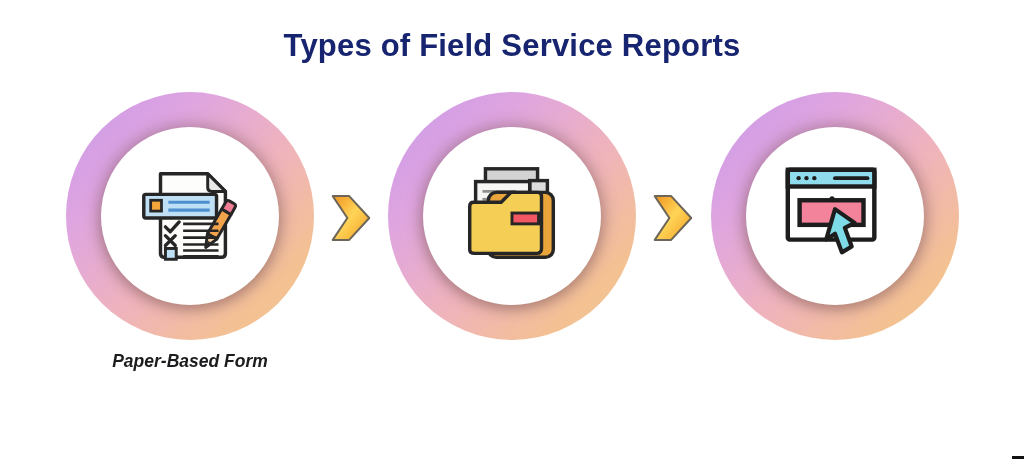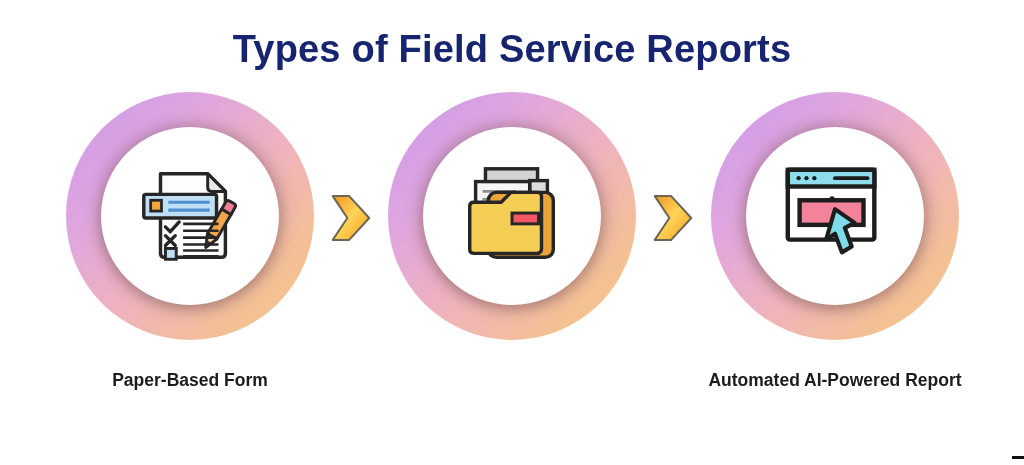--- a/index.html
+++ b/index.html
@@ -2,21 +2,21 @@
 <html><head>
 <meta charset="utf-8">
 <style>
   * { margin:0; padding:0; box-sizing:border-box; }
   html,body { width:1024px; height:465px; background:#ffffff; overflow:hidden; }
   body { font-family:"Liberation Sans", sans-serif; position:relative; }
   .canvas { position:absolute; inset:0; width:1024px; height:465px; background:#ffffff; }
 
   .page-title {
     position:absolute; top:28px; left:0; width:1024px;
-    text-align:center; font-size:38px; font-weight:800;
+    text-align:center; font-size:31px; font-weight:800;
     color:#17246f; letter-spacing:0.2px;
   }
 
   .step { position:absolute; top:92px; width:280px; }
   .step-1 { left:50px; }
   .step-2 { left:372px; }
   .step-3 { left:695px; }
 
   .ring {
     position:relative; margin:0 auto;
@@ -24,21 +24,21 @@
     background:linear-gradient(135deg,#c998ea 0%, #dfa5e0 28%, #efb3bd 55%, #f3c192 82%, #f4c795 100%);
   }
   .ring-inner {
     position:absolute; left:35px; top:35px;
     width:178px; height:178px; border-radius:50%;
     background:#ffffff;
     box-shadow:0 4px 12px rgba(135,92,82,0.40), 0 0 14px 5px rgba(120,85,95,0.30);
     display:flex; align-items:center; justify-content:center;
   }
 
-  .labels-row { position:absolute; top:370px; left:0; width:1024px; height:24px; }
+  .labels-row { position:absolute; top:351px; left:0; width:1024px; height:24px;font-style:italic; }
   .lbl { position:absolute; width:300px; text-align:center; font-size:17.5px; font-weight:700; color:#1c1c1e; }
   .lbl-1 { left:40px; }
   .lbl-2 { left:362px; }
   .lbl-3 { left:685px; }
 
   .chevron { position:absolute; top:193px; width:42px; height:50px; }
   .chevron-1 { left:330px; }
   .chevron-2 { left:652px; }
 
   .corner-mark { position:absolute; left:1012px; top:456px; width:12px; height:3px; background:#111111; }
@@ -160,18 +160,17 @@
 
             <path d="M60 53 L51 84 L60 78 L67 97 L77 91 L70 72 L80 67 Z" fill="#7edce9" stroke="#1d1d1d" stroke-width="4.2" stroke-linejoin="round"></path>
           </svg>
         </span>
       </div>
     </div>
   </div>
 
   <div class="labels-row">
     <div class="lbl lbl-1">Paper-Based Form</div>
-    <div class="lbl lbl-3">Automated AI-Powered Report</div>
   </div>
 
   <div class="corner-mark"></div>
 
 </div>
 
 </body></html>

